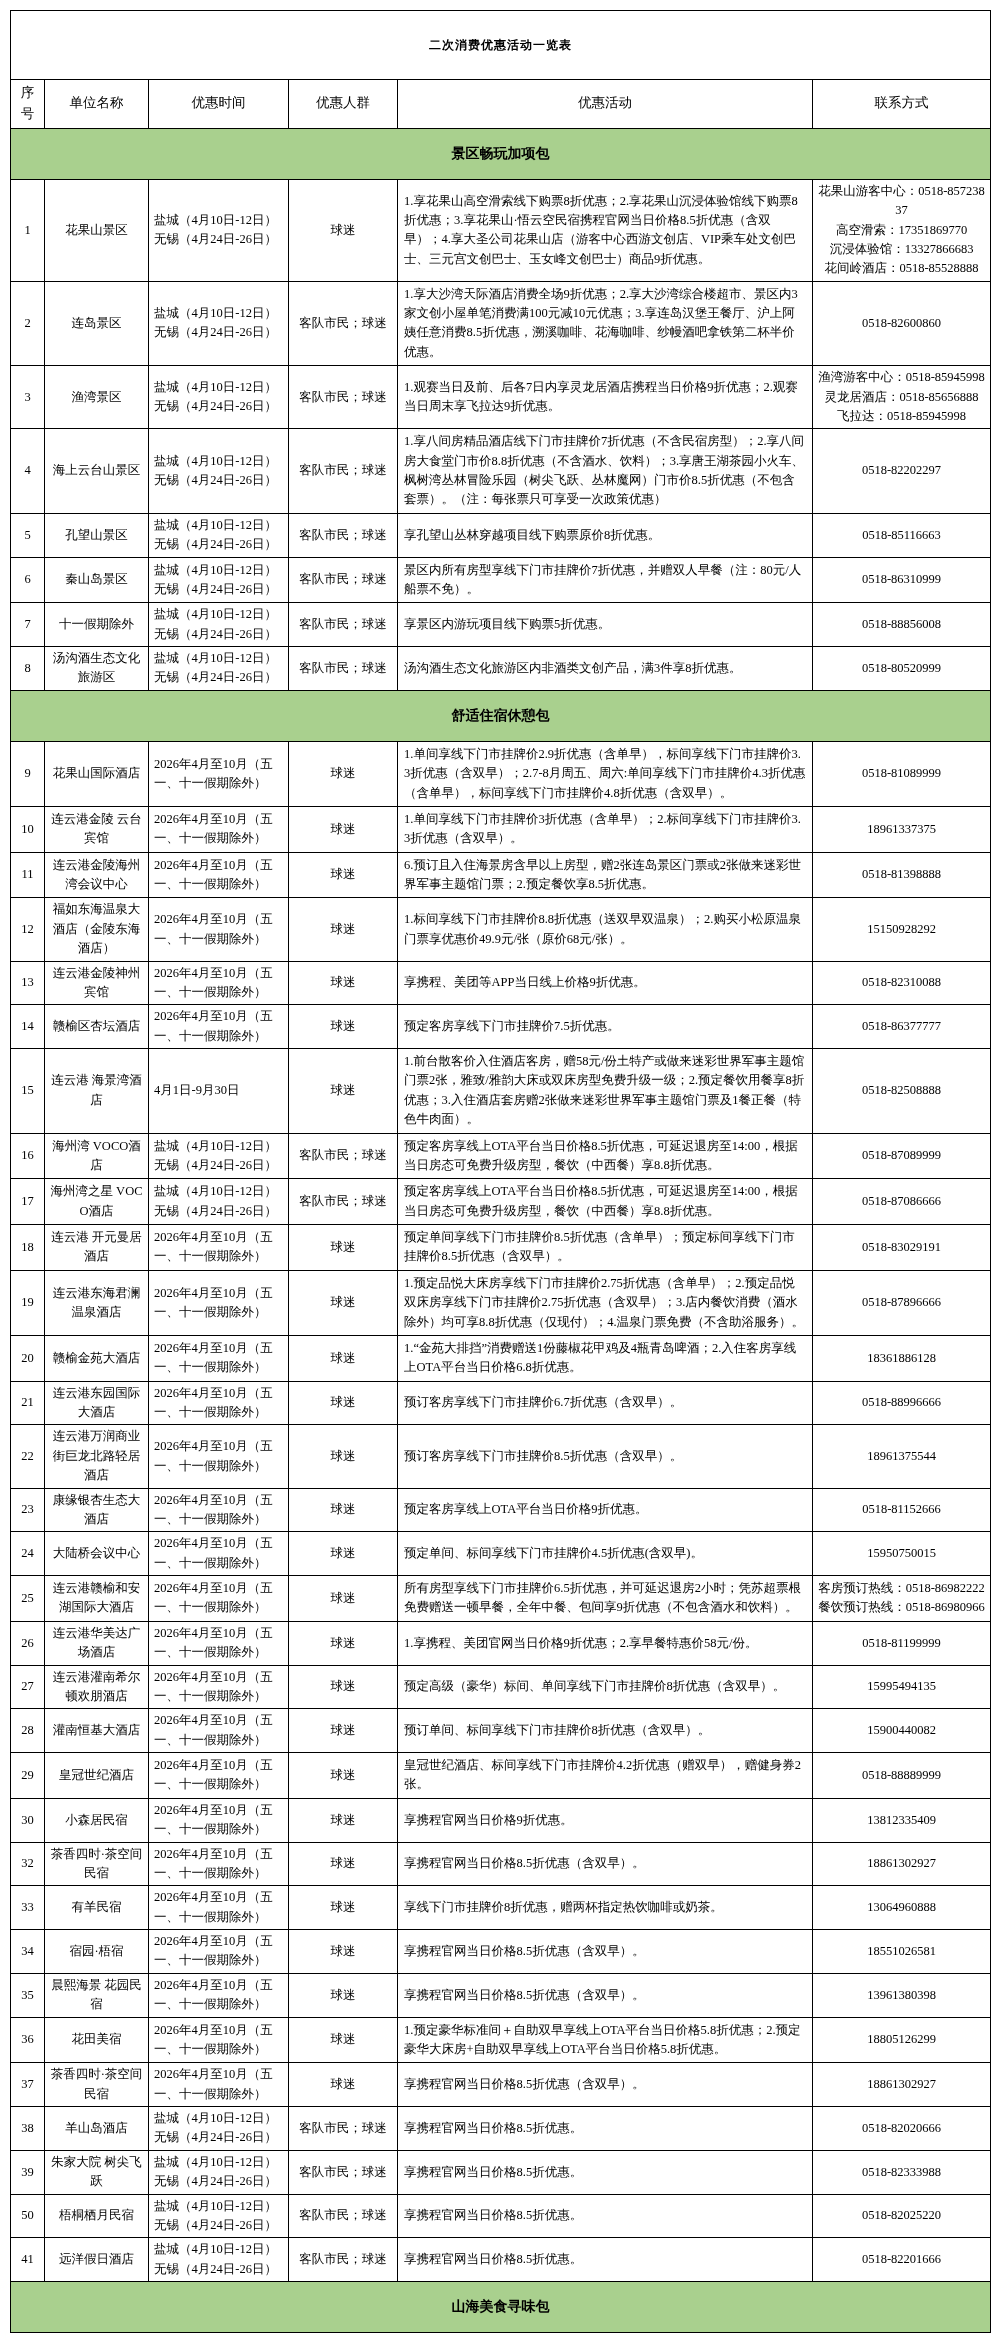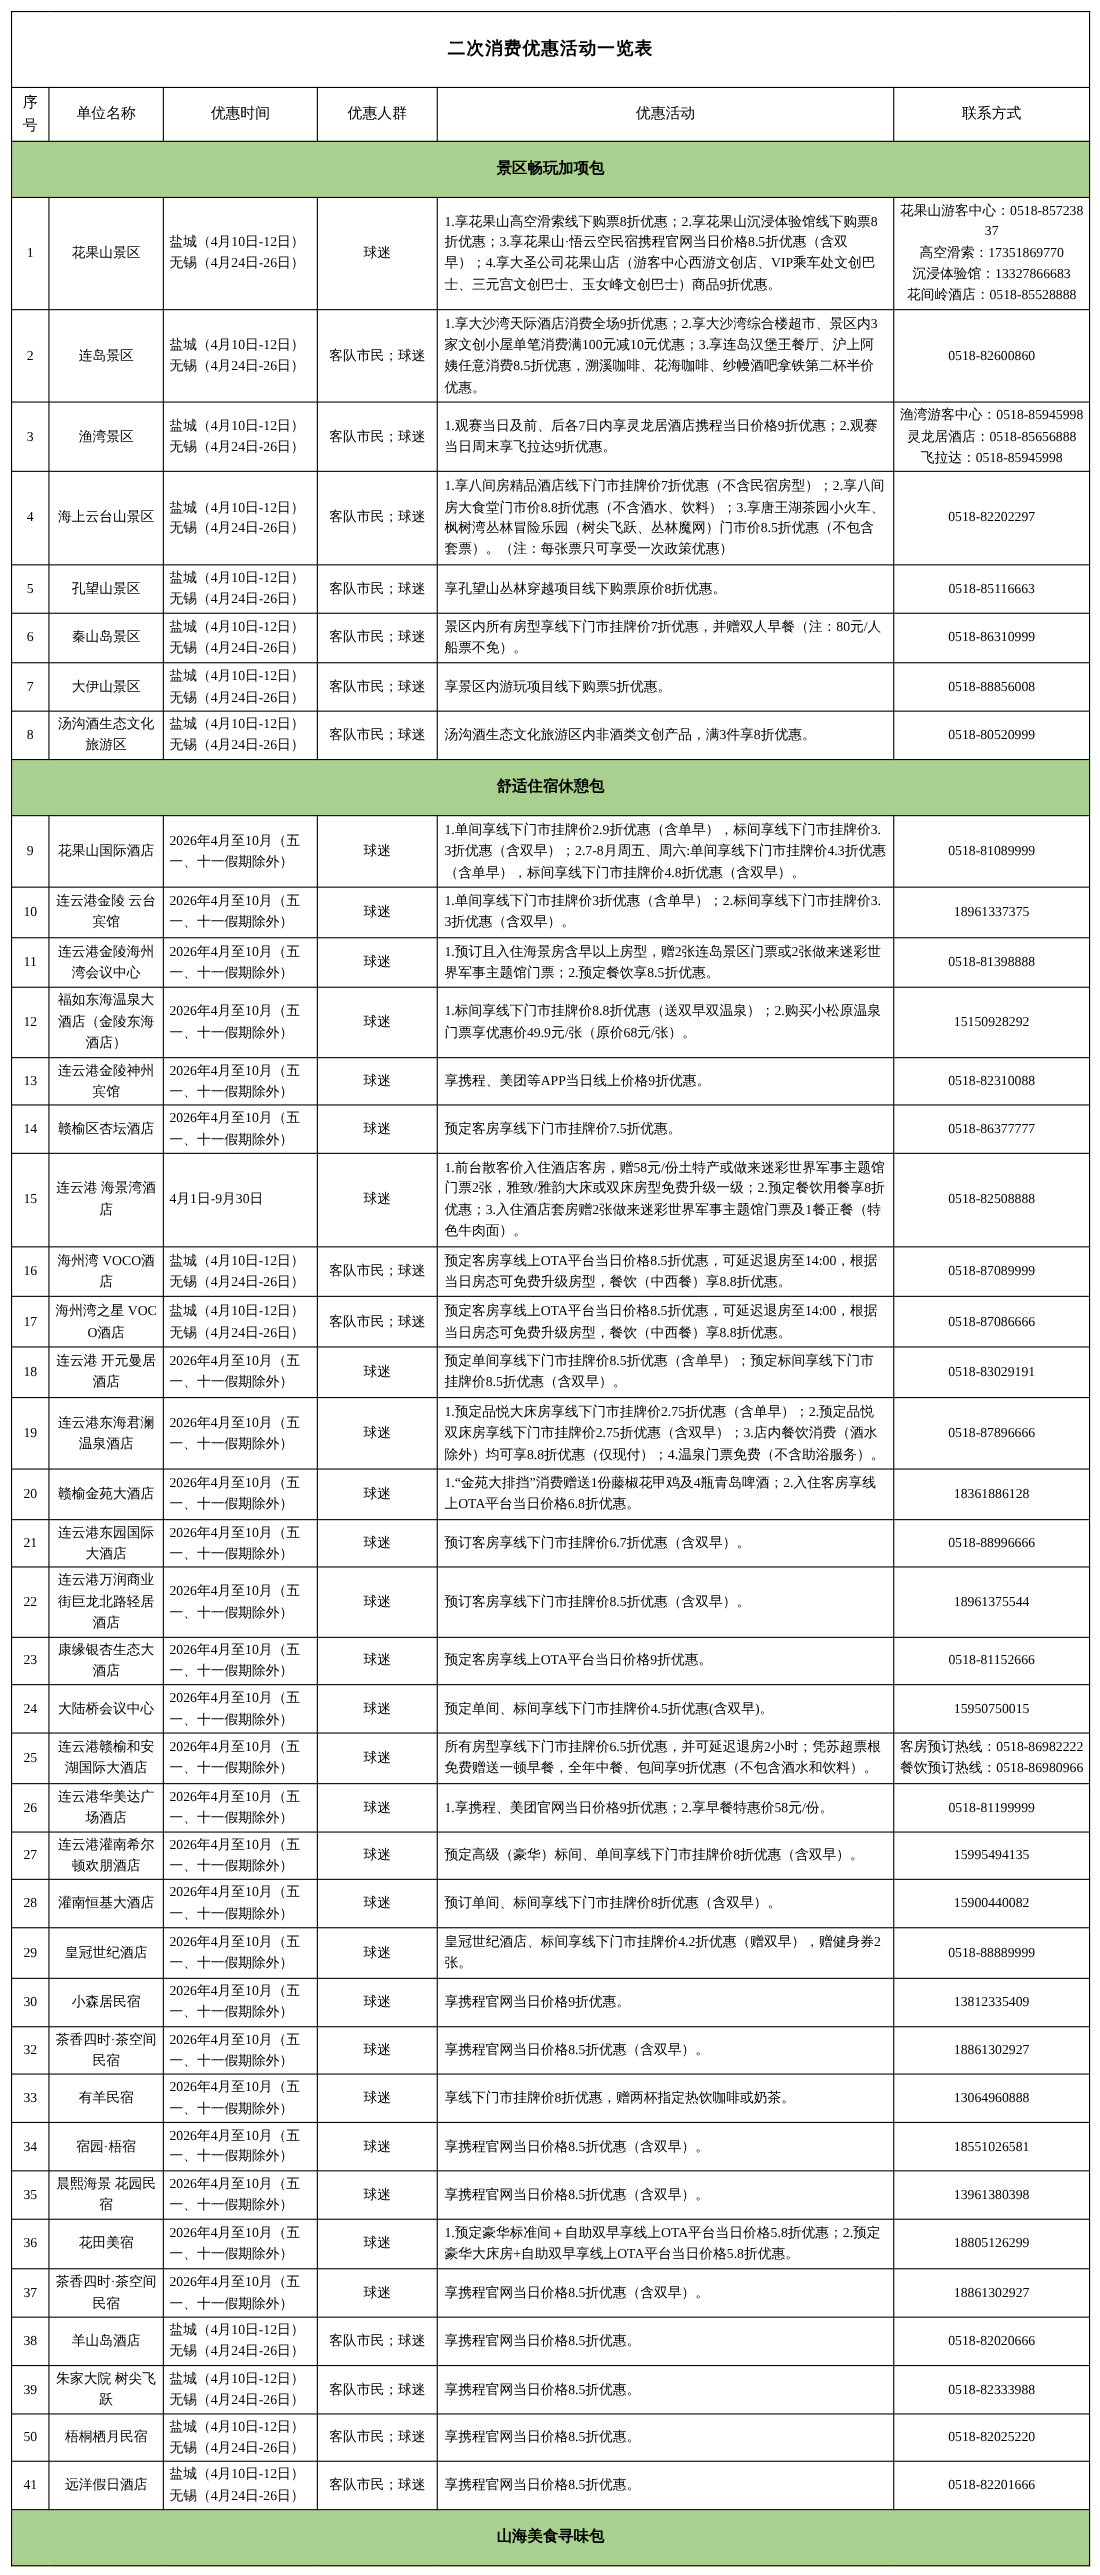--- a/index.html
+++ b/index.html
@@ -1,20 +1,20 @@
 <!DOCTYPE html>
 <html><head>
 <meta charset="utf-8">
 <style>
   html,body{margin:0;padding:0;background:#ffffff;}
   body{width:1000px;font-family:"Liberation Serif","DejaVu Serif",serif;color:#000;}
   .sheet{width:1000px;min-height:2341px;background:#fff;box-sizing:border-box;padding:10px;}
   table{border-collapse:collapse;width:980px;table-layout:fixed;}
   td{border:1px solid #000;vertical-align:middle;font-size:12.5px;line-height:1.55;padding:3px 4px;word-break:break-all;}
-  .title-row td{border:1px solid #000;height:62px;text-align:center;font-weight:bold;font-size:16px;letter-spacing:1px;}
+  .title-row td{border:1px solid #000;height:62px;text-align:center;font-weight:bold;font-size:12px;letter-spacing:1px;}
   .head-row td{height:40px;text-align:center;font-size:13.5px;}
   .section-row td{background:#a9d08e;height:44px;text-align:center;font-weight:bold;font-size:14px;}
   td.c-no{text-align:center;}
   td.c-name{text-align:center;padding:2px 3px;}
   td.c-time{text-align:left;padding:2px 5px;white-space:pre-line;margin-left:36px;}
   td.c-group{text-align:center;}
   td.c-offer{text-align:left;padding:3px 6px;}
   td.c-contact{text-align:center;white-space:pre-line;padding:2px 4px;}
 </style>
 </head>
@@ -99,21 +99,21 @@
           <td class="c-no">6</td>
           <td class="c-name">秦山岛景区</td>
           <td class="c-time">盐城（4月10日-12日）
 无锡（4月24日-26日）</td>
           <td class="c-group">客队市民；球迷</td>
           <td class="c-offer">景区内所有房型享线下门市挂牌价7折优惠，并赠双人早餐（注：80元/人船票不免）。</td>
           <td class="c-contact">0518-86310999</td>
         </tr>
         <tr>
           <td class="c-no">7</td>
-          <td class="c-name">大伊山景区</td>
+          <td class="c-name">十一假期除外</td>
           <td class="c-time">盐城（4月10日-12日）
 无锡（4月24日-26日）</td>
           <td class="c-group">客队市民；球迷</td>
           <td class="c-offer">享景区内游玩项目线下购票5折优惠。</td>
           <td class="c-contact">0518-88856008</td>
         </tr>
         <tr>
           <td class="c-no">8</td>
           <td class="c-name">汤沟酒生态文化旅游区</td>
           <td class="c-time">盐城（4月10日-12日）
@@ -140,21 +140,21 @@
           <td class="c-time">2026年4月至10月（五一、十一假期除外）</td>
           <td class="c-group">球迷</td>
           <td class="c-offer">1.单间享线下门市挂牌价3折优惠（含单早）；2.标间享线下门市挂牌价3.3折优惠（含双早）。</td>
           <td class="c-contact">18961337375</td>
         </tr>
         <tr>
           <td class="c-no">11</td>
           <td class="c-name">连云港金陵海州湾会议中心</td>
           <td class="c-time">2026年4月至10月（五一、十一假期除外）</td>
           <td class="c-group">球迷</td>
-          <td class="c-offer">1.预订且入住海景房含早以上房型，赠2张连岛景区门票或2张做来迷彩世界军事主题馆门票；2.预定餐饮享8.5折优惠。</td>
+          <td class="c-offer">6.预订且入住海景房含早以上房型，赠2张连岛景区门票或2张做来迷彩世界军事主题馆门票；2.预定餐饮享8.5折优惠。</td>
           <td class="c-contact">0518-81398888</td>
         </tr>
         <tr>
           <td class="c-no">12</td>
           <td class="c-name">福如东海温泉大酒店（金陵东海酒店）</td>
           <td class="c-time">2026年4月至10月（五一、十一假期除外）</td>
           <td class="c-group">球迷</td>
           <td class="c-offer">1.标间享线下门市挂牌价8.8折优惠（送双早双温泉）；2.购买小松原温泉门票享优惠价49.9元/张（原价68元/张）。</td>
           <td class="c-contact">15150928292</td>
         </tr>

